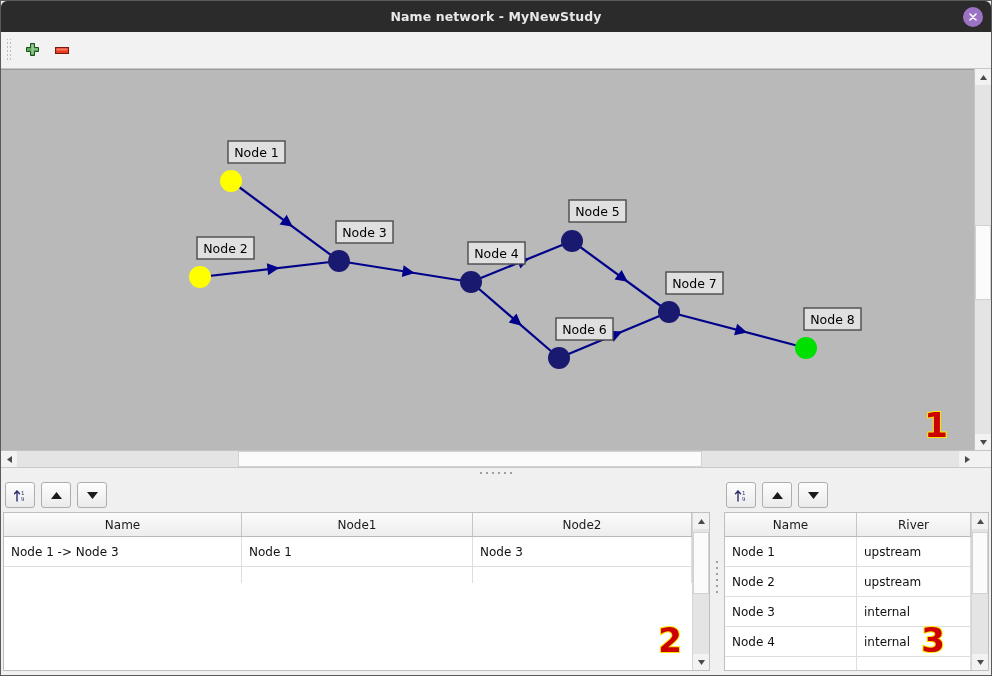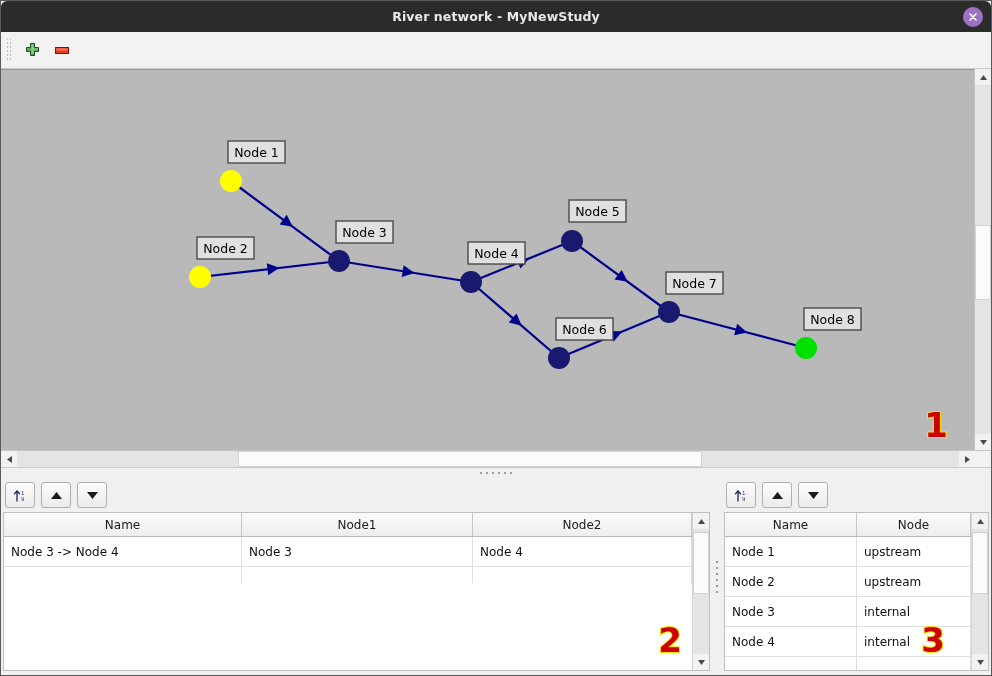--- a/index.html
+++ b/index.html
@@ -286,21 +286,21 @@
   .badge-2 { right: 30px; bottom: 18px; position: absolute; }
   .badge-3 { right: 46px; bottom: 18px; position: absolute; }
   .panel-left, .panel-right { position: relative; }
 </style>
 </head>
 <body>
 
 <div class="window">
 
   <div class="titlebar">
-    <span class="titlebar-text">River network - MyNewStudy</span>
+    <span class="titlebar-text">Name network - MyNewStudy</span>
     <div class="close-btn">
       <svg width="12" height="12" viewBox="0 0 12 12">
         <path d="M3 3 L9 9 M9 3 L3 9" stroke="#ffffff" stroke-width="1.6" stroke-linecap="round" fill="none"></path>
       </svg>
     </div>
   </div>
 
   <div class="toolbar">
     <div class="tb-grip"></div>
     <div class="tb-btn">
@@ -456,23 +456,23 @@
           <table class="grid">
             <thead>
                 <tr id="reaches-head">
                   <th style="width: 237px;">Name</th>
                   <th style="width: 230px;">Node1</th>
                   <th>Node2</th>
                 </tr>
               </thead>
             <tbody id="reaches-body">
                 <tr>
-                  <td>Node 3 -&gt; Node 4</td>
+                  <td>Node 1 -&gt; Node 3</td>
+                  <td>Node 1</td>
                   <td>Node 3</td>
-                  <td>Node 4</td>
                 </tr>
                 <tr class="filler">
                   <td></td>
                   <td></td>
                   <td></td>
                 </tr>
               </tbody>
           </table>
         </div>
         <div class="vscroll" style="border-left:1px solid #d5d5d5;">
@@ -517,21 +517,21 @@
               <path d="M6.5 8 L1 1 L12 1 z" fill="#1a1a1a"></path>
             </svg>
         </div>
       </div>
       <div class="tablebox">
         <div class="tbl-scrollarea">
           <table class="grid">
             <thead>
                 <tr id="nodes-head">
                   <th style="width: 131px;">Name</th>
-                  <th>Node</th>
+                  <th>River</th>
                 </tr>
               </thead>
             <tbody id="nodes-body">
                 <tr>
                   <td>Node 1</td>
                   <td>upstream</td>
                 </tr>
                 <tr>
                   <td>Node 2</td>
                   <td>upstream</td>

